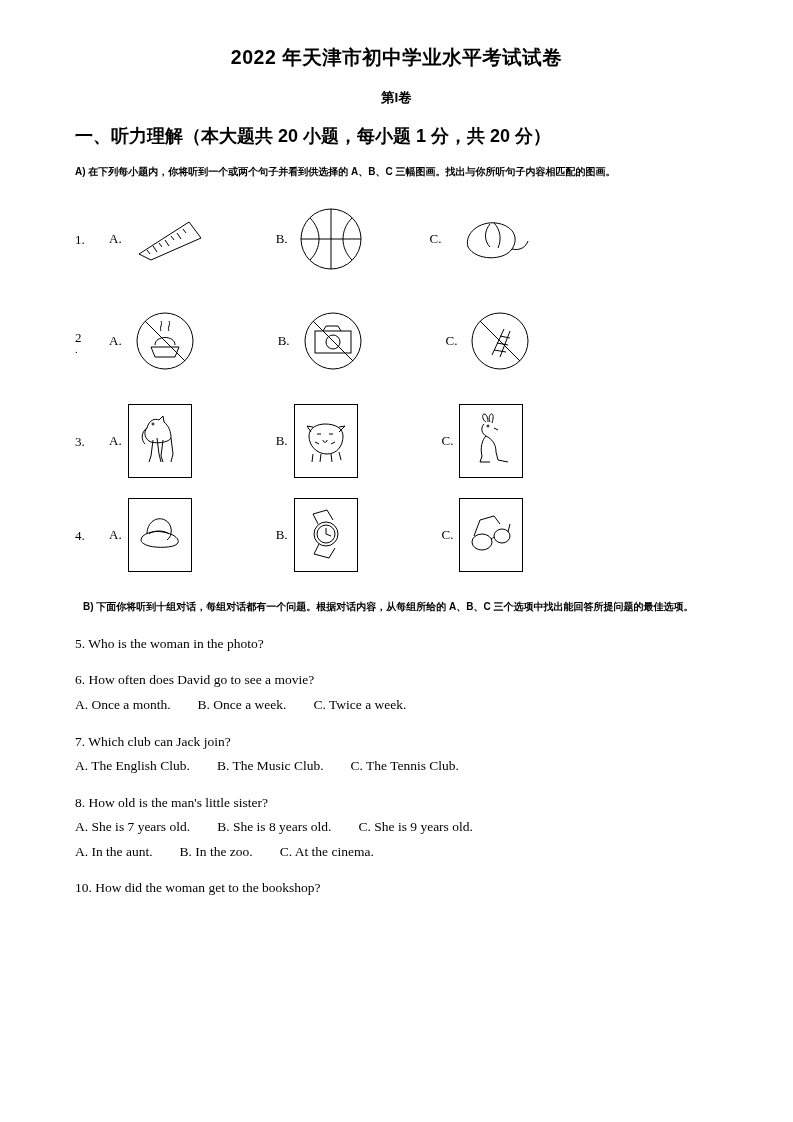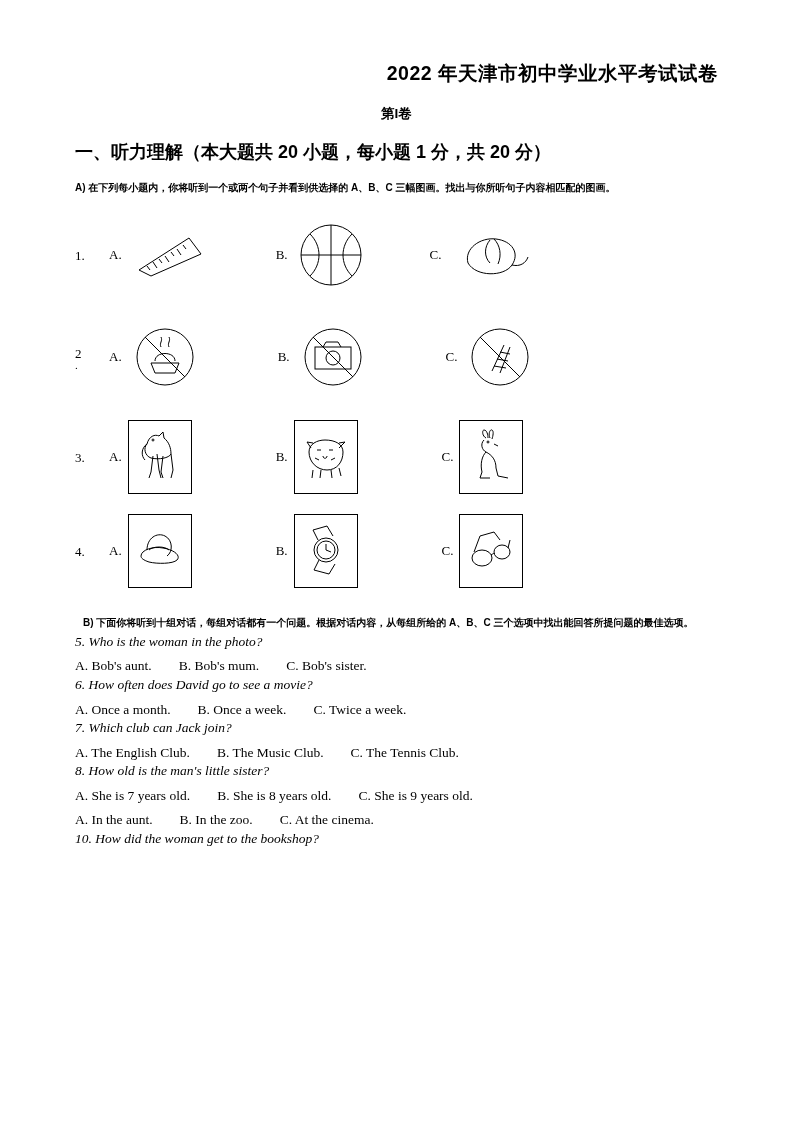--- a/index.html
+++ b/index.html
@@ -16,26 +16,26 @@
     overflow: hidden;
   }
   .page {
     position: relative;
     width: 793px;
     height: 1122px;
     box-sizing: border-box;
     padding: 0 75px;
   }
   .title {
-    text-align: right;
+    text-align: center;
     font-family: "Liberation Sans", sans-serif;
     font-weight: bold;
     font-size: 19.5px;
     letter-spacing: 0.5px;
-    margin-top: 60px;
+    margin-top: 44px;
   }
   .subtitle {
     text-align: center;
     font-family: "Liberation Sans", sans-serif;
     font-weight: bold;
     font-size: 17px;
     margin-top: 22px;
   }
   .paper-no {
     text-align: center;
@@ -101,23 +101,22 @@
     display: flex;
     align-items: center;
     justify-content: center;
   }
   .spacer-sm { width: 62px; }
   .spacer-md { width: 76px; }
   .spacer-lg { width: 84px; }
 
   .qline {
     font-size: 13.5px;
-    margin-top: 1px;
+    margin-top: 19px;
     line-height: 1.3;
-    font-style: italic;
   }
   .optline {
     font-size: 13.5px;
     margin-top: 7px;
     line-height: 1.3;
   }
   .optline span { white-space: pre; }
   svg { display: block; }
 </style>
 </head>
@@ -329,23 +328,20 @@
           </g>
         </svg>
       </span>
     </div>
   </div>
 
   <div class="part-head" style="margin-top:26px;margin-left:8px;">B) 下面你将听到十组对话，每组对话都有一个问题。根据对话内容，从每组所给的 A、B、C 三个选项中找出能回答所提问题的最佳选项。</div>
 
   <div>
     <div class="qline">5. Who is the woman in the photo?</div>
-    <div class="optline">
-      <span>A. Bob's aunt.</span><span>        </span><span>B. Bob's mum.</span><span>        </span><span>C. Bob's sister.</span>
-    </div>
   </div>
 
   <div>
     <div class="qline">6. How often does David go to see a movie?</div>
     <div class="optline">
       <span>A. Once a month.</span><span>        </span><span>B. Once a week.</span><span>        </span><span>C. Twice a week.</span>
     </div>
   </div>
 
   <div>

